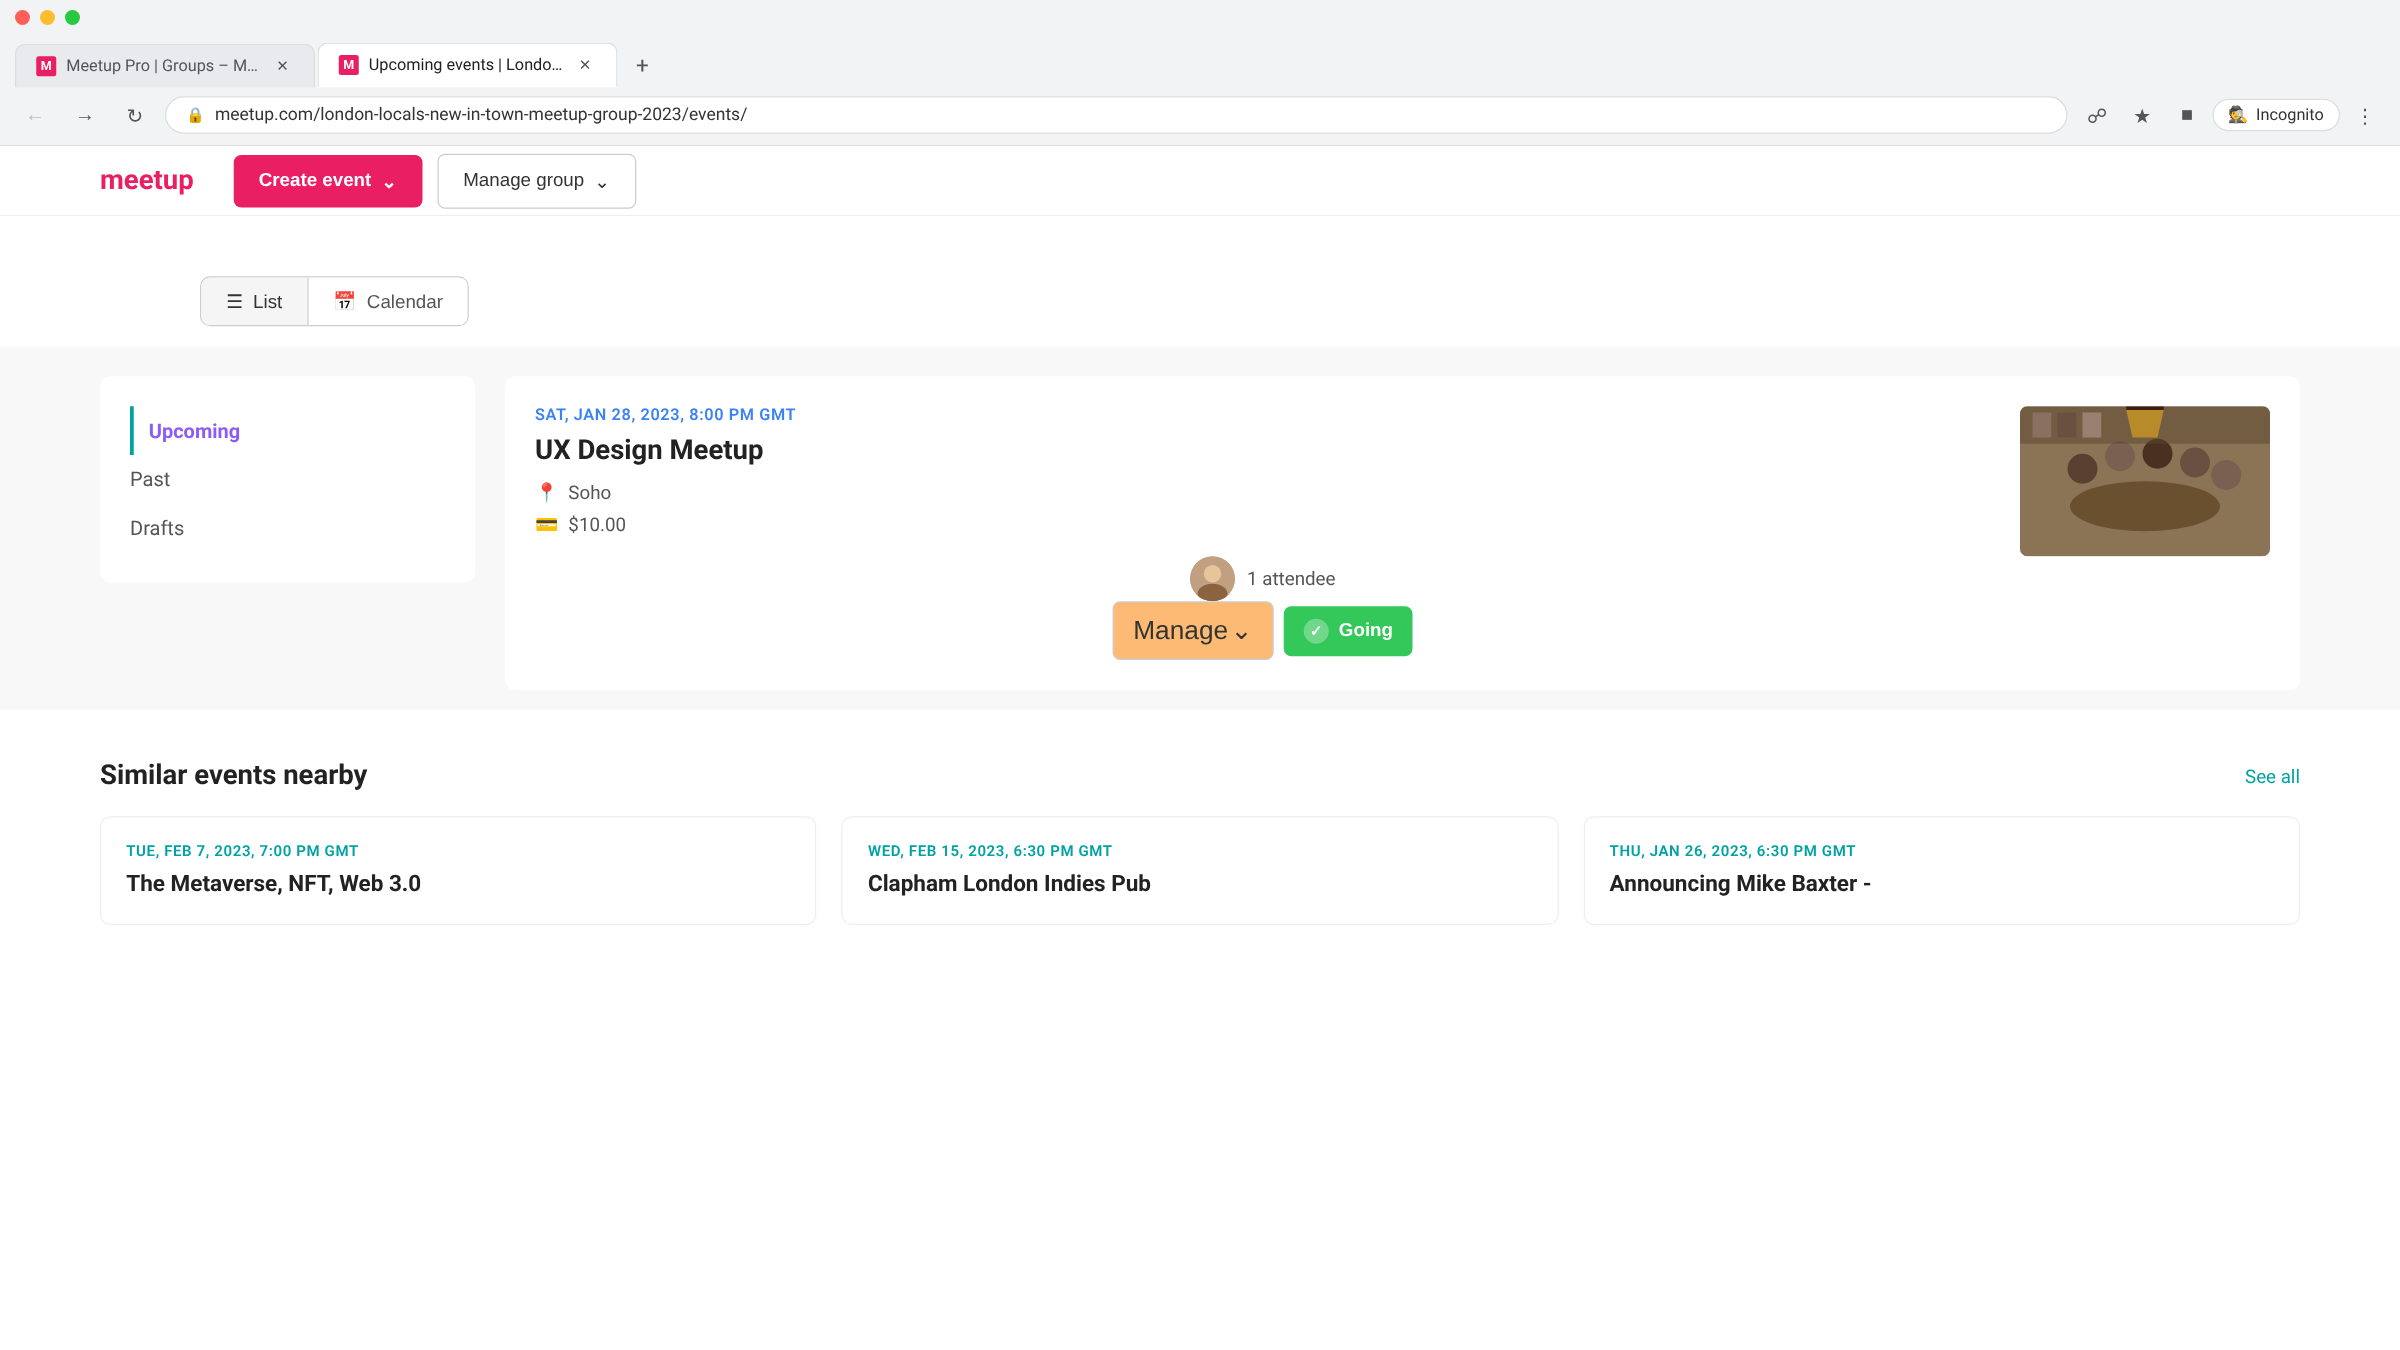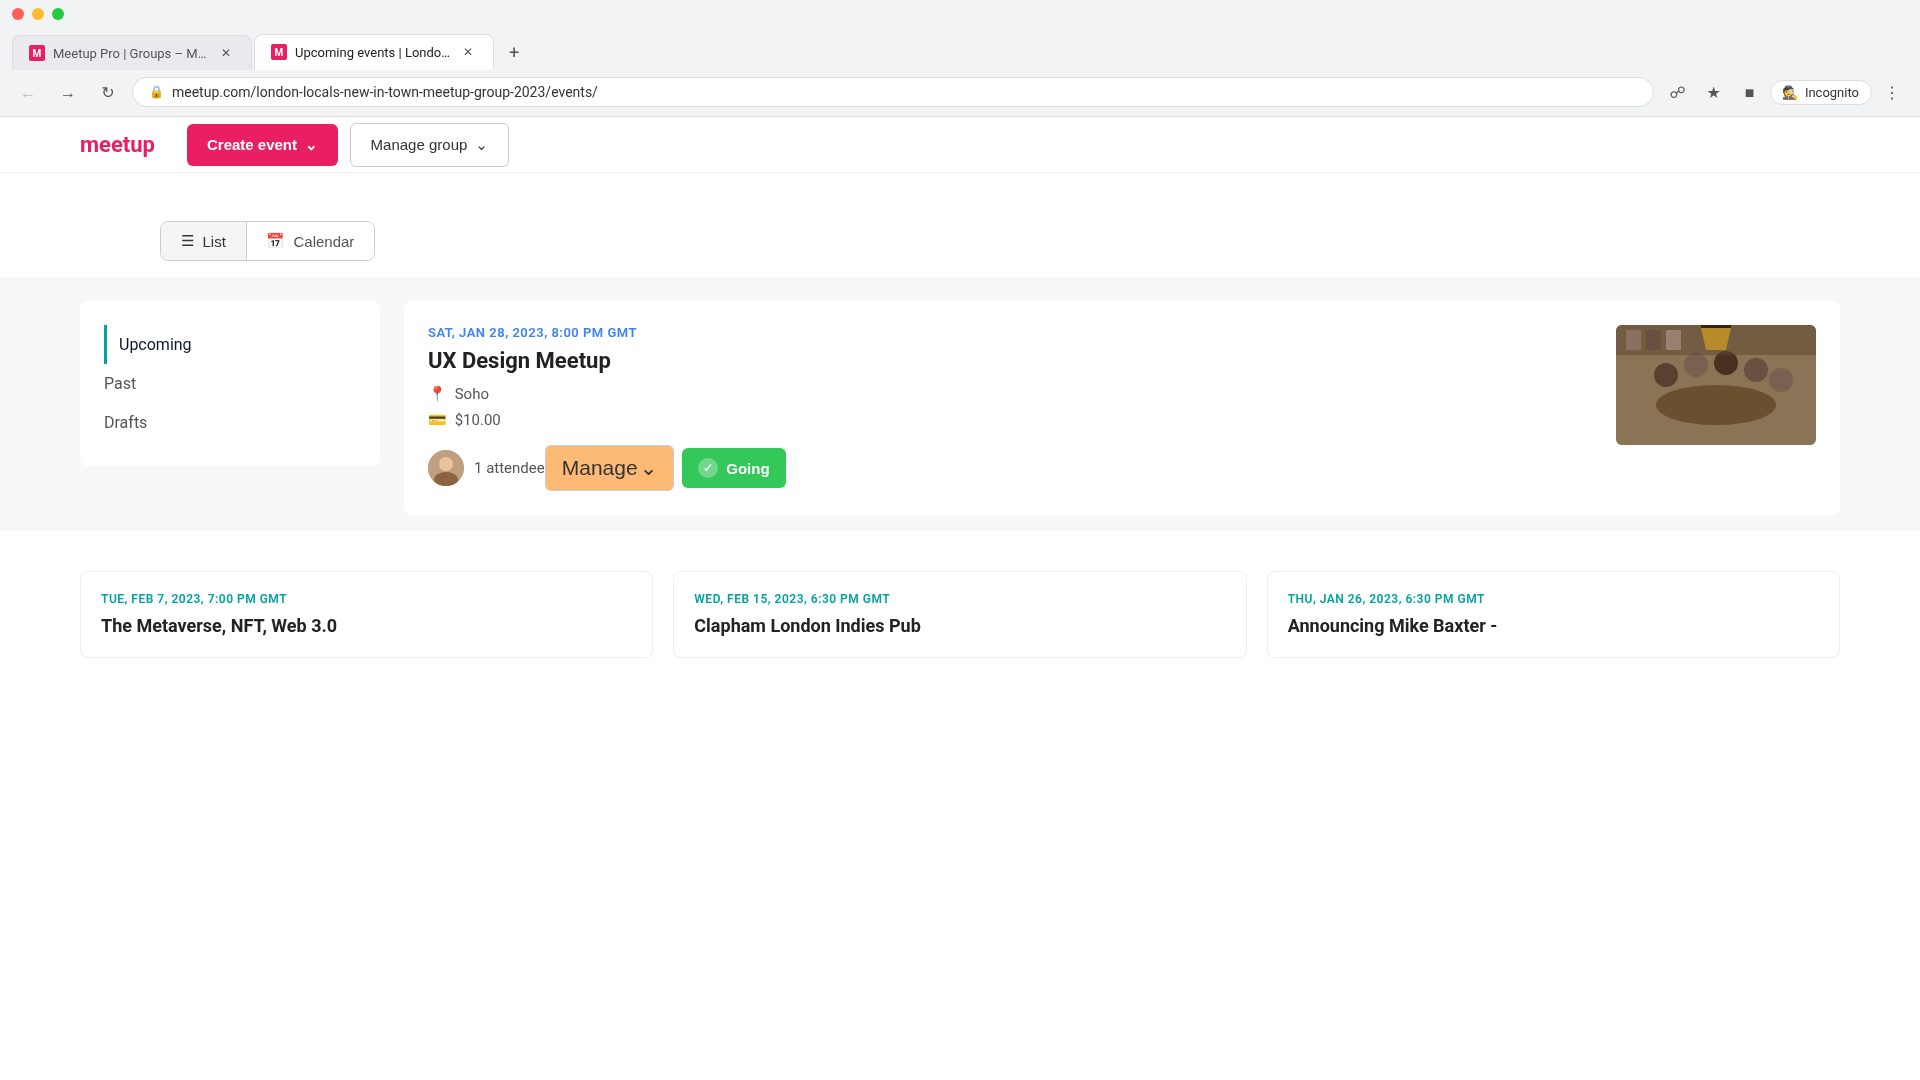--- a/index.html
+++ b/index.html
@@ -169,21 +169,21 @@
       background:#fff;
       border-radius:8px;
       padding:24px;
       height:fit-content;
     }
     .sidebar-item {
       padding:10px 0;
       font-size:16px;
       cursor:pointer;
     }
-    .sidebar-item.active { color:#0f172a;font-weight:400; }
+    .sidebar-item.active { color:#8b5cf6;font-weight:700; }
     .sidebar-item:not(.active) { color:#555; }
     .sidebar-border-left {
       border-left:3px solid #00a2a2;
       padding-left:12px;
     }
 
     
     .events-list {
       flex:1;
       padding-left:24px;
@@ -207,22 +207,23 @@
       margin-bottom:12px;
     }
     .event-meta {
       display:flex;align-items:center;gap:8px;
       font-size:15px;color:#555;margin-bottom:8px;
     }
     .event-description {
       font-size:15px;color:#555;margin:12px 0;
     }
     .event-footer {
-      display:flex;align-items:center;justify-content:flex-start;
+      display:flex;align-items:center;justify-content:center;
       margin-top:16px;
+      flex-direction:column;
     }
     .attendee-info {
       display:flex;align-items:center;gap:10px;
     }
     .attendee-avatar {
       width:36px;height:36px;border-radius:50%;
       background:#c0a080;overflow:hidden;
       display:flex;align-items:center;justify-content:center;
       font-size:14px;color:white;font-weight:600;
     }
@@ -430,20 +431,24 @@
 
             <rect x="85" y="0" width="30" height="3" fill="#3a2010"></rect>
             <polygon points="85,3 115,3 110,25 90,25" fill="#d4a020" opacity="0.7"></polygon>
           </svg>
         </div>
       </div>
     </div>
   </div>
 
   <div class="similar-section">
+    <div class="similar-header">
+      <h2 class="similar-title">Similar events nearby</h2>
+      <a class="see-all-link">See all</a>
+    </div>
     <div class="similar-cards">
       <div class="similar-card">
         <div class="similar-card-date">TUE, FEB 7, 2023, 7:00 PM GMT</div>
         <div class="similar-card-title">The Metaverse, NFT, Web 3.0</div>
       </div>
       <div class="similar-card">
         <div class="similar-card-date">WED, FEB 15, 2023, 6:30 PM GMT</div>
         <div class="similar-card-title">Clapham London Indies Pub</div>
       </div>
       <div class="similar-card">

